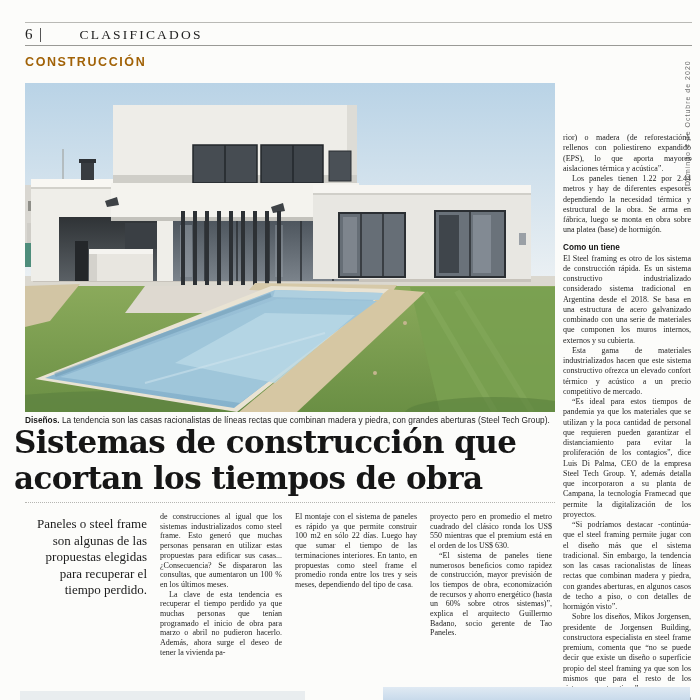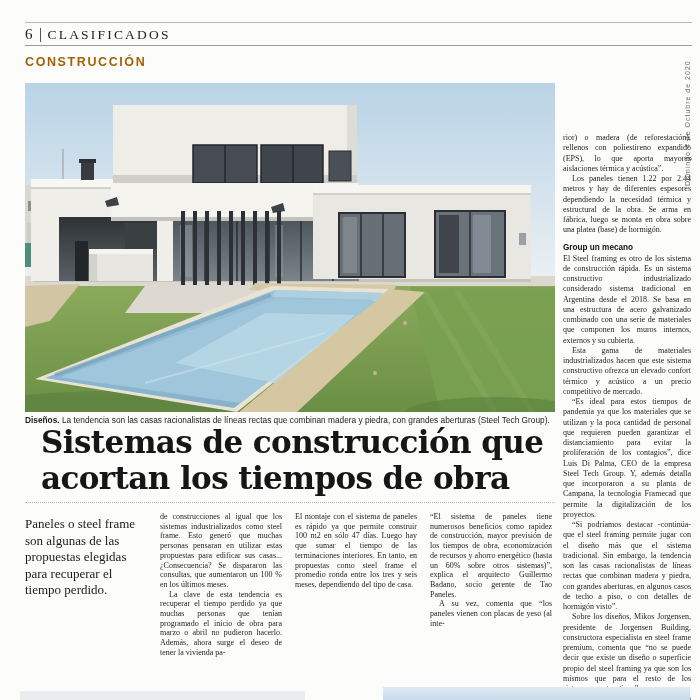--- a/index.html
+++ b/index.html
@@ -4,34 +4,34 @@
 <style>
   html,body{margin:0;padding:0;}
   body{width:700px;height:700px;background:#ffffff;font-family:"Liberation Serif",serif;}
   #page{position:relative;width:700px;height:700px;background:#fcfcfa;overflow:hidden;}
 
   
   .rule-top{position:absolute;left:25px;top:22px;width:667px;border-top:1px solid #b9b9b5;}
   .masthead{position:absolute;left:25px;top:26px;display:flex;align-items:center;gap:7px;color:#222;}
   .page-num{font:15px "Liberation Serif",serif;}
   .mast-divider{width:1px;height:14px;background:#555;}
-  .section-name{font:13.5px "Liberation Serif",serif;letter-spacing:2.2px;}
+  .section-name{font:13.5px "Liberation Serif",serif;letter-spacing:2.2px;margin-left:32px;}
   .rule-mid{position:absolute;left:25px;top:45px;width:667px;border-top:1px solid #9a9a96;}
   .kicker{position:absolute;left:25px;top:55px;font:bold 12.5px "Liberation Sans",sans-serif;letter-spacing:1.6px;color:#a16207;}
   .edition-date{position:absolute;left:684px;top:186px;width:160px;transform:rotate(-90deg);transform-origin:0 0;font:7px "Liberation Sans",sans-serif;letter-spacing:1px;color:#6d6d6d;}
 
   
   .photo{position:absolute;left:25px;top:83px;width:530px;height:329px;}
   .caption{position:absolute;left:25px;top:415px;width:545px;font:8.3px "Liberation Sans",sans-serif;color:#1c1c1c;white-space:nowrap;overflow:hidden;}
   .caption .lead{font-weight:bold;}
 
   
-  .headline{position:absolute;left:41px;top:424px;width:548px;margin:0;font:bold 31px/36px "DejaVu Serif",serif;letter-spacing:-0.6px;color:#161616;}
+  .headline{position:absolute;left:14px;top:424px;width:548px;margin:0;font:bold 31px/36px "DejaVu Serif",serif;letter-spacing:-0.6px;color:#161616;}
   .rule-dotted{position:absolute;left:25px;top:502px;width:530px;border-top:1px dotted #b5b5b1;}
-  .standfirst{font:13px/16.5px "Liberation Serif",serif;color:#1b1b1b;margin:4px 0 15px 0;}
+  .standfirst{font:13px/16.5px "Liberation Serif",serif;color:#1b1b1b;margin:4px 0 15px 0;text-align:right;}
 
   
   .cols{position:absolute;left:25px;top:512px;width:530px;height:182px;display:flex;gap:13px;overflow:hidden;}
   .col{width:122px;flex:0 0 122px;}
   .cols p,.rail p{margin:0;font:8px/9.7px "Liberation Serif",serif;text-align:justify;color:#1e1e1e;}
   .cols p + p,.rail p + p{text-indent:9px;}
 
   
   .rail{position:absolute;left:563px;top:92px;width:128px;height:602px;overflow:hidden;margin-top:41px;}
   .rail p{line-height:10.25px;}
@@ -202,34 +202,34 @@
 
   <div class="cols">
     <div class="col">
       <div class="standfirst">Paneles o steel frame son algunas de las propuestas elegidas para recuperar el tiempo perdido.</div>
     </div>
     <div class="col">
         <p>de construcciones al igual que los sistemas industrializados como steel frame. Esto generó que muchas personas pensaran en utilizar estas propuestas para edificar sus casas... ¿Consecuencia? Se dispararon las consultas, que aumentaron un 100 % en los últimos meses.</p>
         <p>La clave de esta tendencia es recuperar el tiempo perdido ya que muchas personas que tenían programado el inicio de obra para marzo o abril no pudieron hacerlo. Además, ahora surge el deseo de tener la vivienda pa-</p>
       </div>
     <div class="col">
-        <p>El montaje con el sistema de paneles es rápido ya que permite construir 100 m2 en sólo 47 días. Luego hay que sumar el tiempo de las terminaciones interiores. En tanto, en propuestas como steel frame el promedio ronda entre los tres y seis meses, dependiendo del tipo de casa.</p>
-      </div>
-    <div class="col">
+        <p>El montaje con el sistema de paneles es rápido ya que permite construir 100 m2 en sólo 22 días. Luego hay que sumar el tiempo de las terminaciones interiores. En tanto, en propuestas como steel frame el promedio ronda entre los tres y seis meses, dependiendo del tipo de casa.</p>
+      </div>
+    <div class="col">
+        <p>proyecto pero en promedio el metro cuadrado del clásico ronda los US$ 550 mientras que el premium está en el orden de los US$ 630.</p>
         <p>“El sistema de paneles tiene numerosos beneficios como rapidez de construcción, mayor previsión de los tiempos de obra, economización de recursos y ahorro energético (hasta un 60% sobre otros sistemas)”, explica el arquitecto Guillermo Badano, socio gerente de Tao Paneles.</p>
-        <p>A su vez, comenta que “los paneles vienen con placas de yeso (al inte-</p>
       </div>
   </div>
 
   <div class="rail">
     <div>
         <p>rior) o madera (de reforestación), rellenos con poliestireno expandido (EPS), lo que aporta mayores aislaciones térmica y acústica”.</p>
         <p>Los paneles tienen 1.22 por 2.44 metros y hay de diferentes espesores dependiendo la necesidad térmica y estructural de la obra. Se arma en fábrica, luego se monta en obra sobre una platea (base) de hormigón.</p>
       </div>
-    <h3>Group un mecano</h3>
+    <h3>Como un tiene</h3>
     <div>
         <p>El Steel framing es otro de los sistema de construcción rápida. Es un sistema constructivo industrializado considerado sistema tradicional en Argentina desde el 2018. Se basa en una estructura de acero galvanizado combinado con una serie de materiales que componen los muros internos, externos y su cubierta.</p>
         <p>Esta gama de materiales industrializados hacen que este sistema constructivo ofrezca un elevado confort térmico y acústico a un precio competitivo de mercado.</p>
         <p>“Es ideal para estos tiempos de pandemia ya que los materiales que se utilizan y la poca cantidad de personal que requieren pueden garantizar el distanciamiento para evitar la proliferación de los contagios”, dice Luis Di Palma, CEO de la empresa Steel Tech Group. Y, además detalla que incorporaron a su planta de Campana, la tecnología Framecad que permite la digitalización de los proyectos.</p>
         <p>“Si podríamos destacar -continúa- que el steel framing permite jugar con el diseño más que el sistema tradicional. Sin embargo, la tendencia son las casas racionalistas de líneas rectas que combinan madera y piedra, con grandes aberturas, en algunos casos de techo a piso, o con detalles de hormigón visto”.</p>
         <p>Sobre los diseños, Mikos Jorgensen, presidente de Jorgensen Building, constructora especialista en steel frame premium, comenta que “no se puede decir que existe un diseño o superficie propio del steel framing ya que son los mismos que para el resto de los sistemas constructivos”.</p>
         <p>Para finalizar, De Palma refuerza la idea que este sistema con materiales industrializados aportan a la construcción “velocidad y un elevado confort térmico y acústico”. ■</p>
       </div>
   </div>
 

